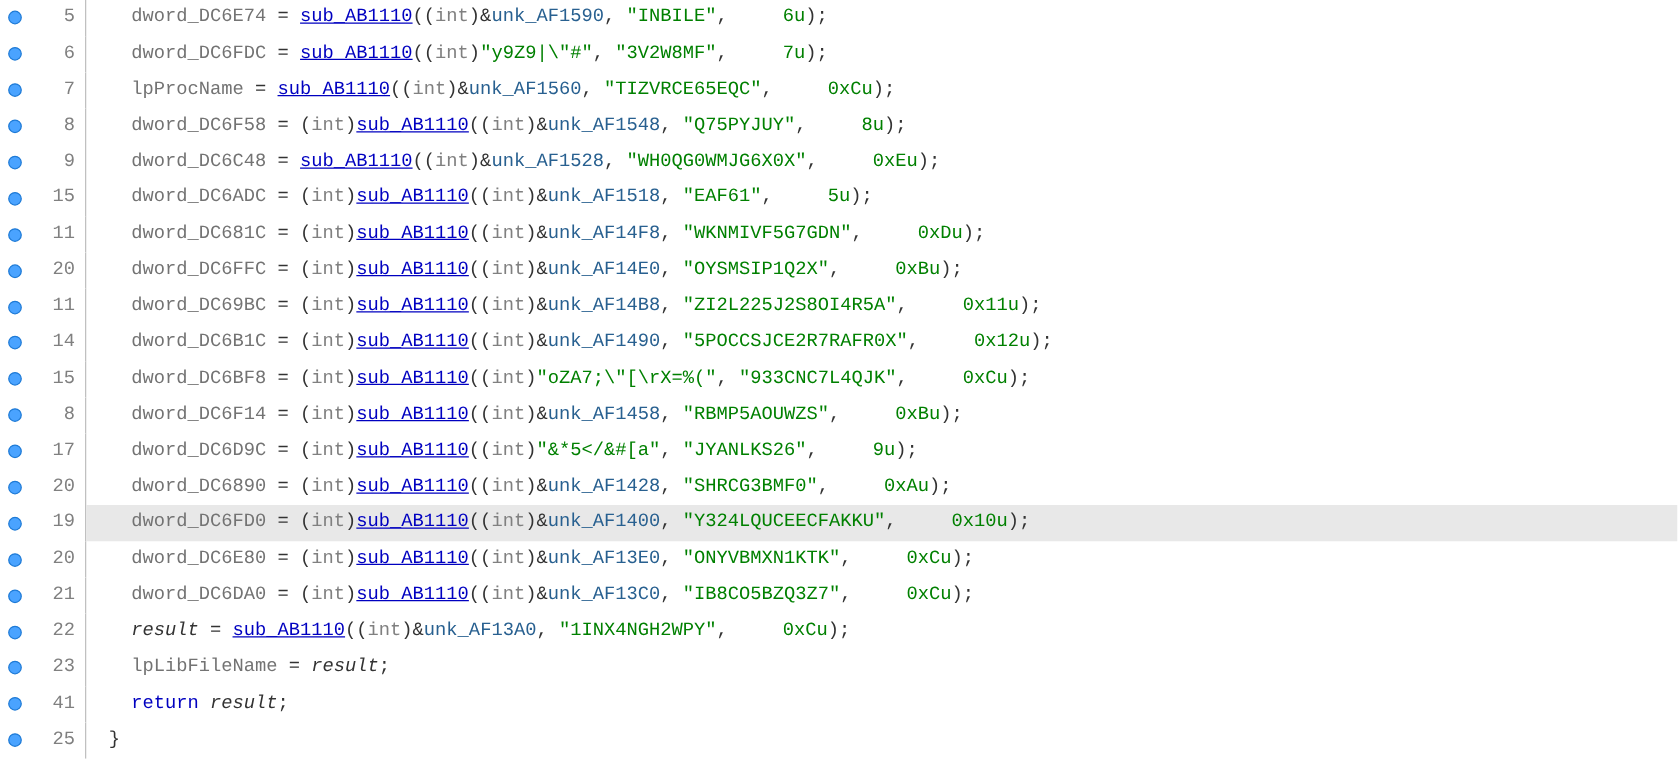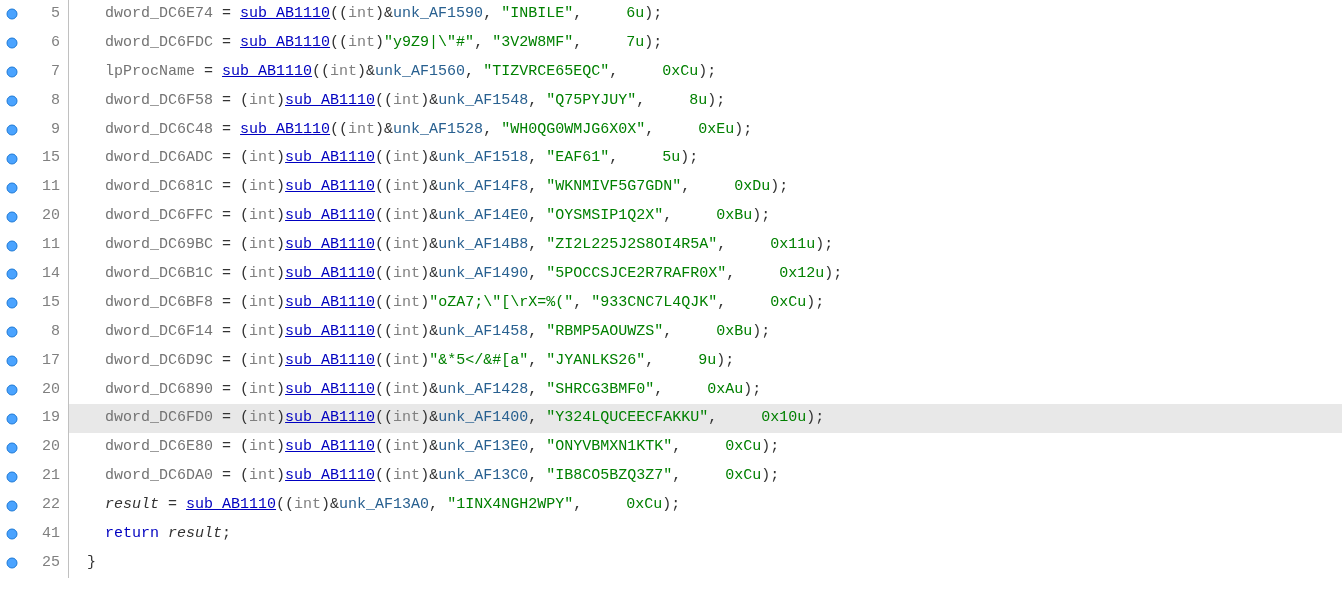--- a/index.html
+++ b/index.html
@@ -221,20 +221,29 @@
       </div>
       <div class="num-cell">22</div>
       <div class="code-cell"><span class="indent">&nbsp;</span><span class="ident">result</span><span class="op"> = </span><span class="func">sub_AB1110</span><span class="op">((</span><span class="cast">int</span><span class="op">)&amp;</span><span class="unk">unk_AF13A0</span><span class="op">, </span><span class="str">"1INX4NGH2WPY"</span><span class="op">, </span><span class="num">0xCu</span><span class="op">);</span></div>
     </div>
     <div class="line">
       <div class="bp-cell">
         <svg viewBox="0 0 12 12">
           <circle cx="6" cy="6" r="5" fill="#4aa3ff" stroke="#1e7ad6" stroke-width="1"></circle>
         </svg>
       </div>
+      <div class="num-cell">23</div>
+      <div class="code-cell"><span class="indent">&nbsp;</span><span class="global">lpLibFileName</span><span class="op"> = </span><span class="ident">result</span><span class="op">;</span></div>
+    </div>
+    <div class="line">
+      <div class="bp-cell">
+        <svg viewBox="0 0 12 12">
+          <circle cx="6" cy="6" r="5" fill="#4aa3ff" stroke="#1e7ad6" stroke-width="1"></circle>
+        </svg>
+      </div>
       <div class="num-cell">41</div>
       <div class="code-cell"><span class="indent">&nbsp;</span><span class="keyword">return</span><span class="op"> </span><span class="ident">result</span><span class="op">;</span></div>
     </div>
     <div class="line">
       <div class="bp-cell">
         <svg viewBox="0 0 12 12">
           <circle cx="6" cy="6" r="5" fill="#4aa3ff" stroke="#1e7ad6" stroke-width="1"></circle>
         </svg>
       </div>
       <div class="num-cell">25</div>

